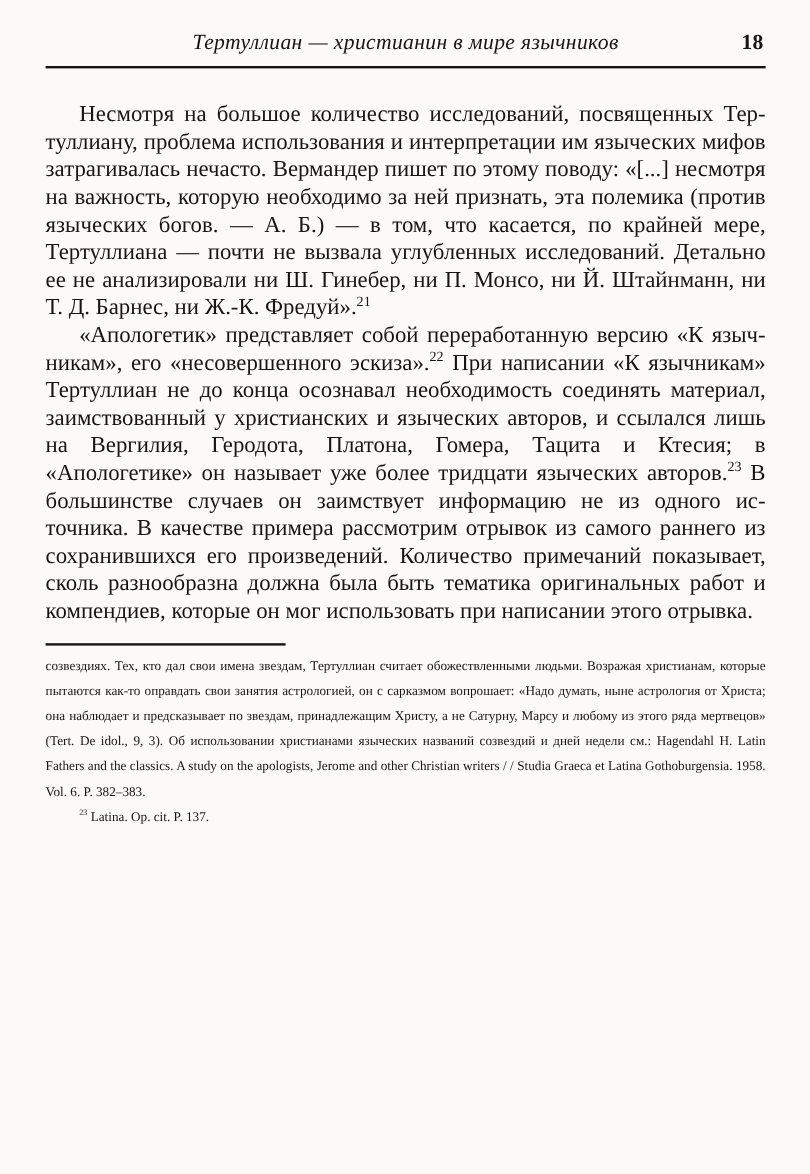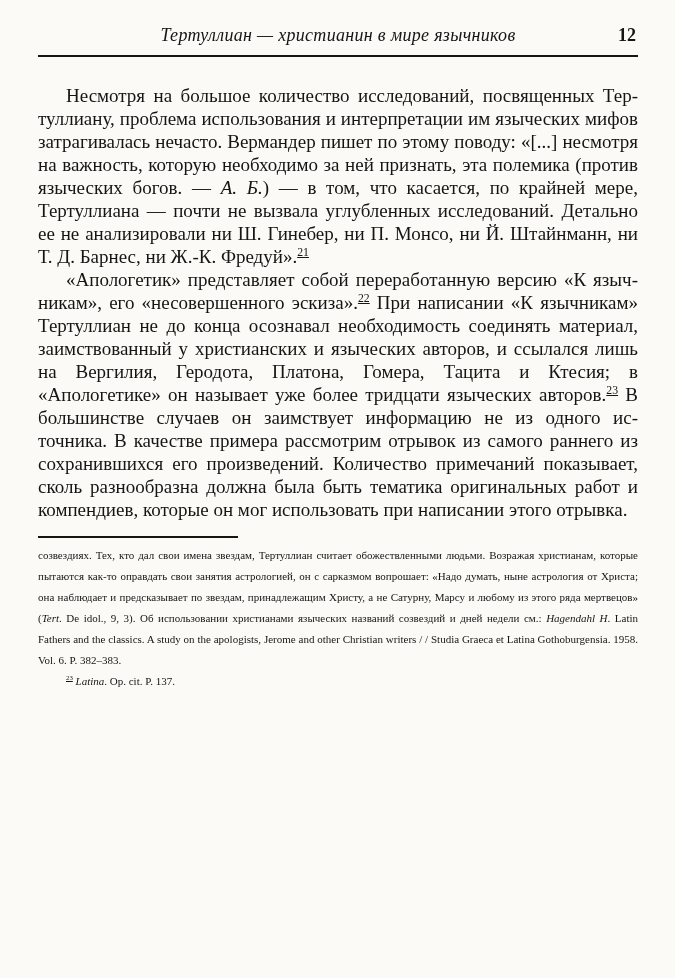--- a/index.html
+++ b/index.html
@@ -59,26 +59,25 @@
     text-indent: 28px;
   }
   .section-heading {
     font-size: 21px;
     font-weight: bold;
     text-align: center;
     letter-spacing: 0.6px;
     margin: 25px 0 23px 0;
     text-indent: 0;
   }
-  .it { font-style: italic; }
+  .it { }
   .sup {
     font-size: 62%;
     vertical-align: super;
     line-height: 0;
-    text-decoration: underline;
   }
   .footnote-rule {
     width: 200px;
     height: 0;
     border: none;
     border-top: 2px solid var(--ink);
     margin: 15px 0 7px 0;
   }
   .footnotes {
     font-size: 11px;
@@ -92,21 +91,21 @@
   }
   .footnotes p.fn-cont {
     text-indent: 0;
   }
 </style>
 </head>
 <body>
 
 <div class="page">
 
-  <header class="running-header"><span class="header-title">Тертуллиан — христианин в мире язычников</span><span class="page-number">12</span></header>
+  <header class="running-header"><span class="header-title">Тертуллиан — христианин в мире язычников</span><span class="page-number">18</span></header>
 
   <div class="header-rule"></div>
 
   <main class="body-copy">
 
     <p><span>Несмотря на большое количество исследований, посвященных Тер­туллиану, проблема использования и интерпретации им языческих мифов затрагивалась нечасто. Вермандер пишет по этому поводу: «[...] несмотря на важность, которую необходимо за ней признать, эта по­лемика (против языческих богов. — </span><span class="it">А. Б.</span><span>) — в том, что касается, по крайней мере, Тертуллиана — почти не вызвала углубленных иссле­дований. Детально ее не анализировали ни Ш. Гинебер, ни П. Монсо, ни Й. Штайнманн, ни Т. Д. Барнес, ни Ж.-К. Фредуй».</span><sup class="sup">21</sup></p>
 
 
     <p><span>«Апологетик» представляет собой переработанную версию «К языч­никам», его «несовершенного эскиза».</span><sup class="sup">22</sup><span> При написании «К язычни­кам» Тертуллиан не до конца осознавал необходимость соединять ма­териал, заимствованный у христианских и языческих авторов, и ссы­лался лишь на Вергилия, Геродота, Платона, Гомера, Тацита и Ктесия; в «Апологетике» он называет уже более тридцати языческих авторов.</span><sup class="sup">23</sup><span> В большинстве случаев он заимствует информацию не из одного ис­точника. В качестве примера рассмотрим отрывок из самого раннего из сохранившихся его произведений. Количество примечаний пока­зывает, сколь разнообразна должна была быть тематика оригиналь­ных работ и компендиев, которые он мог использовать при написании этого отрывка.</span></p>
 

